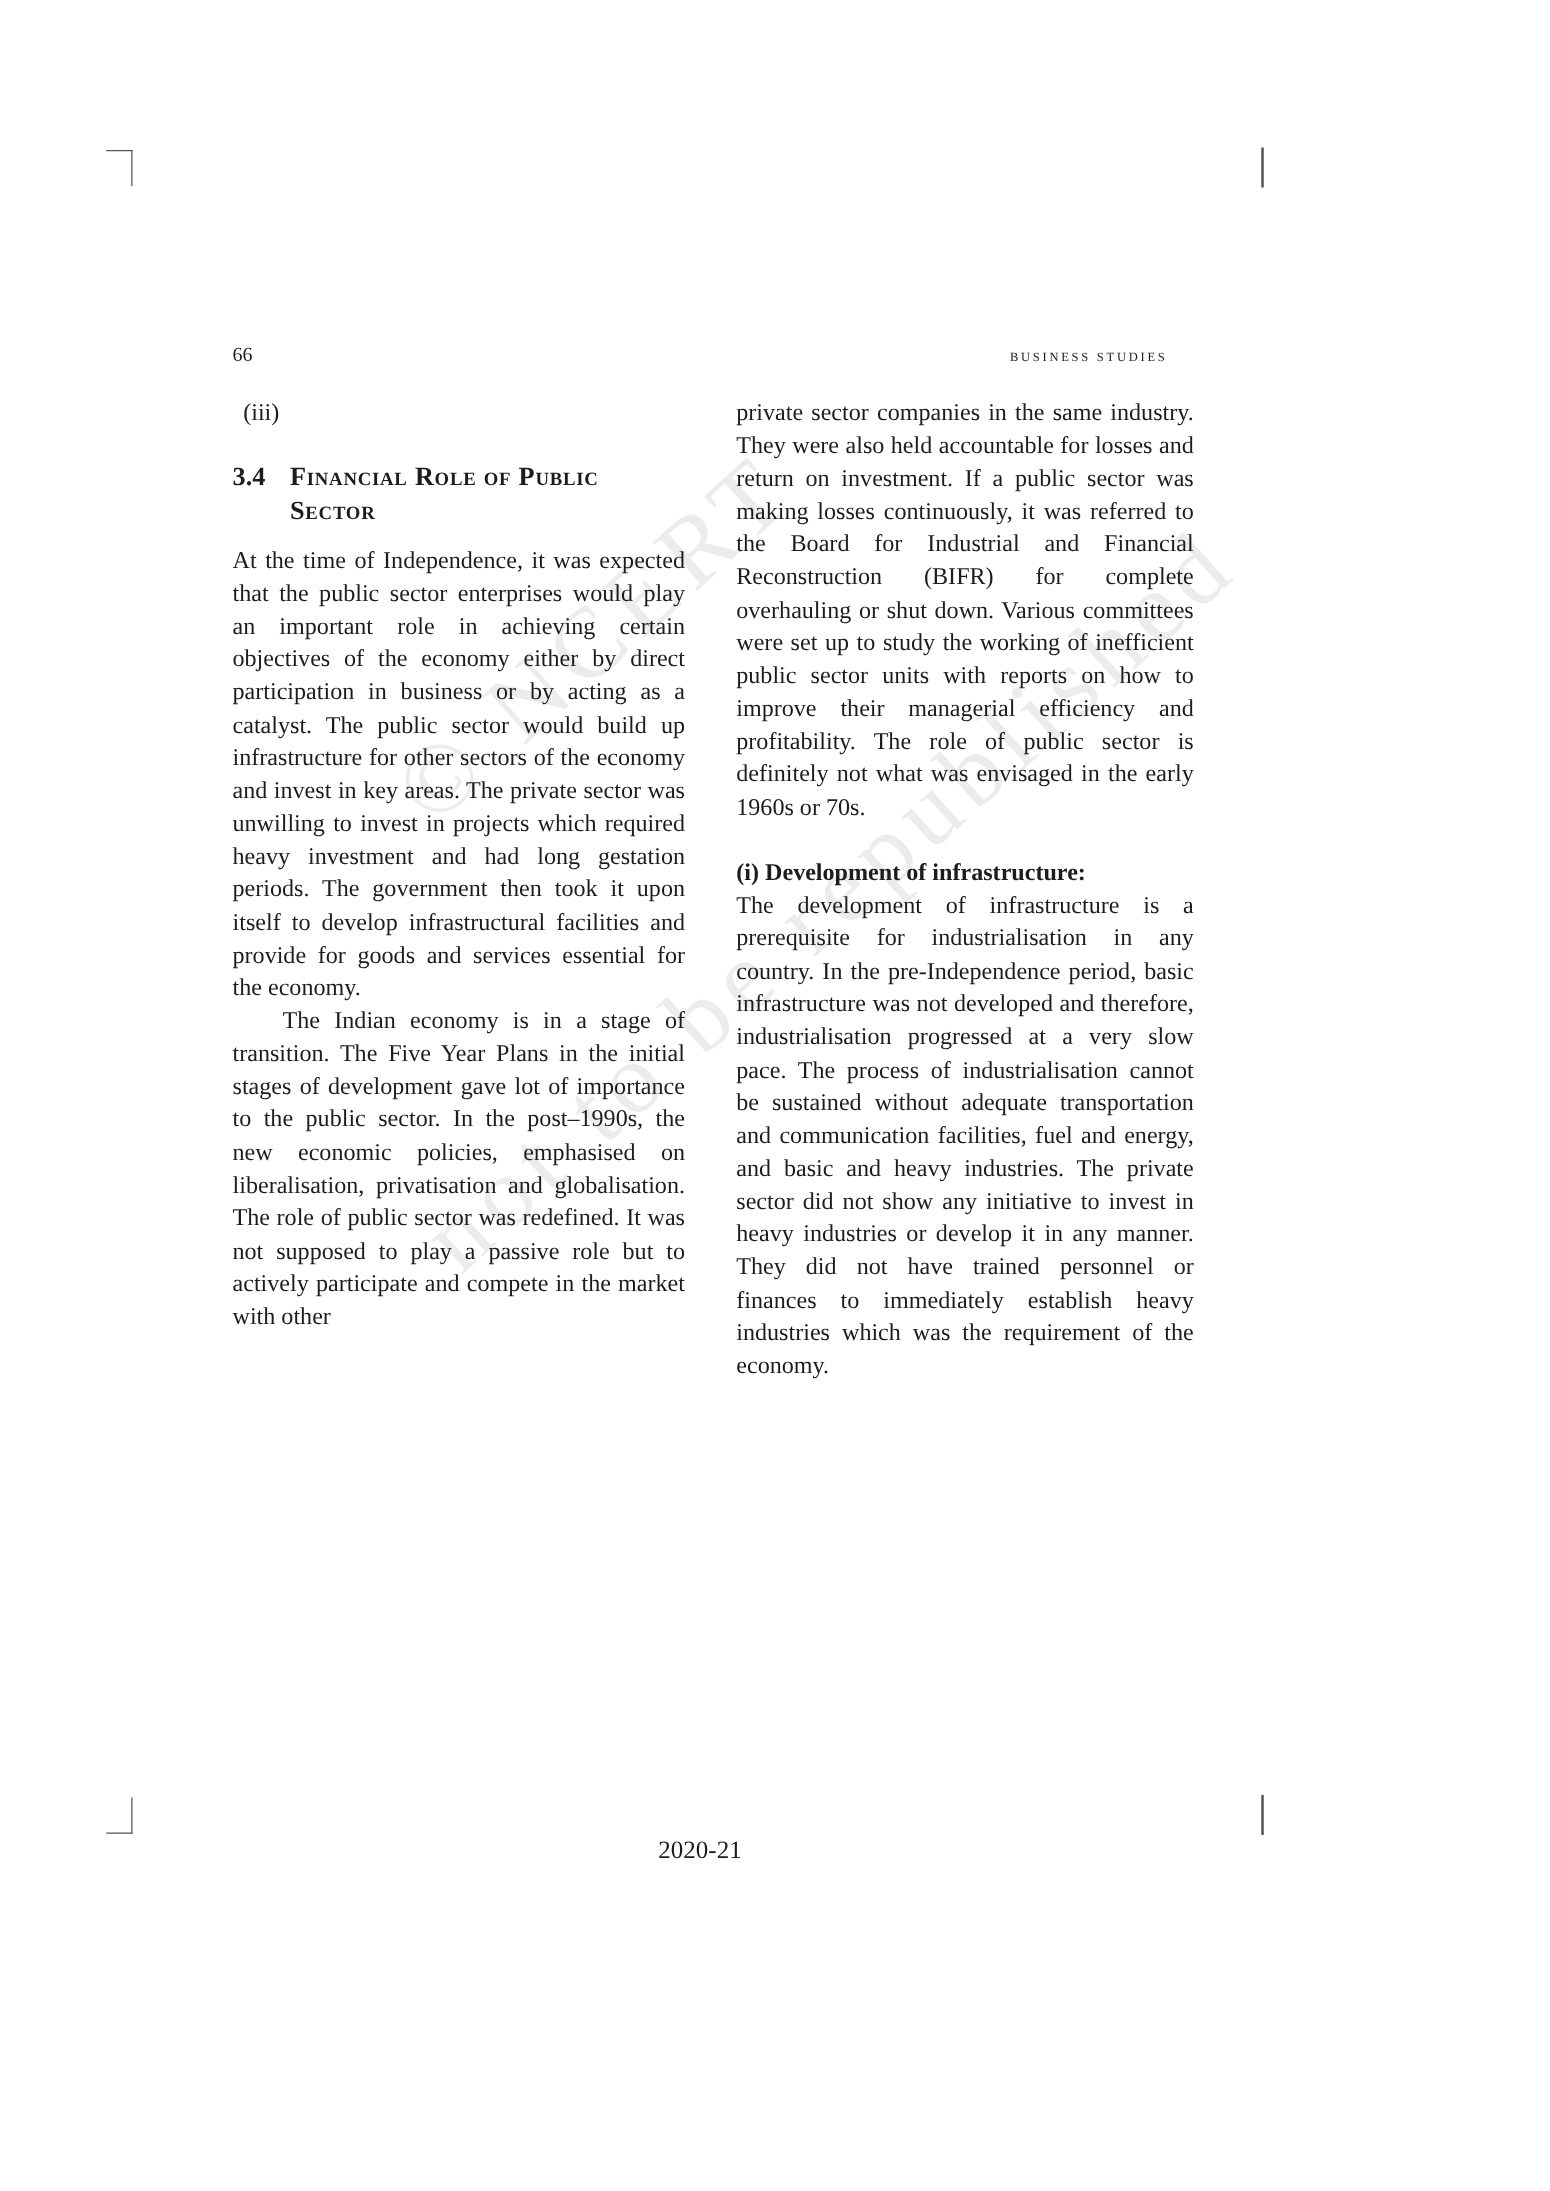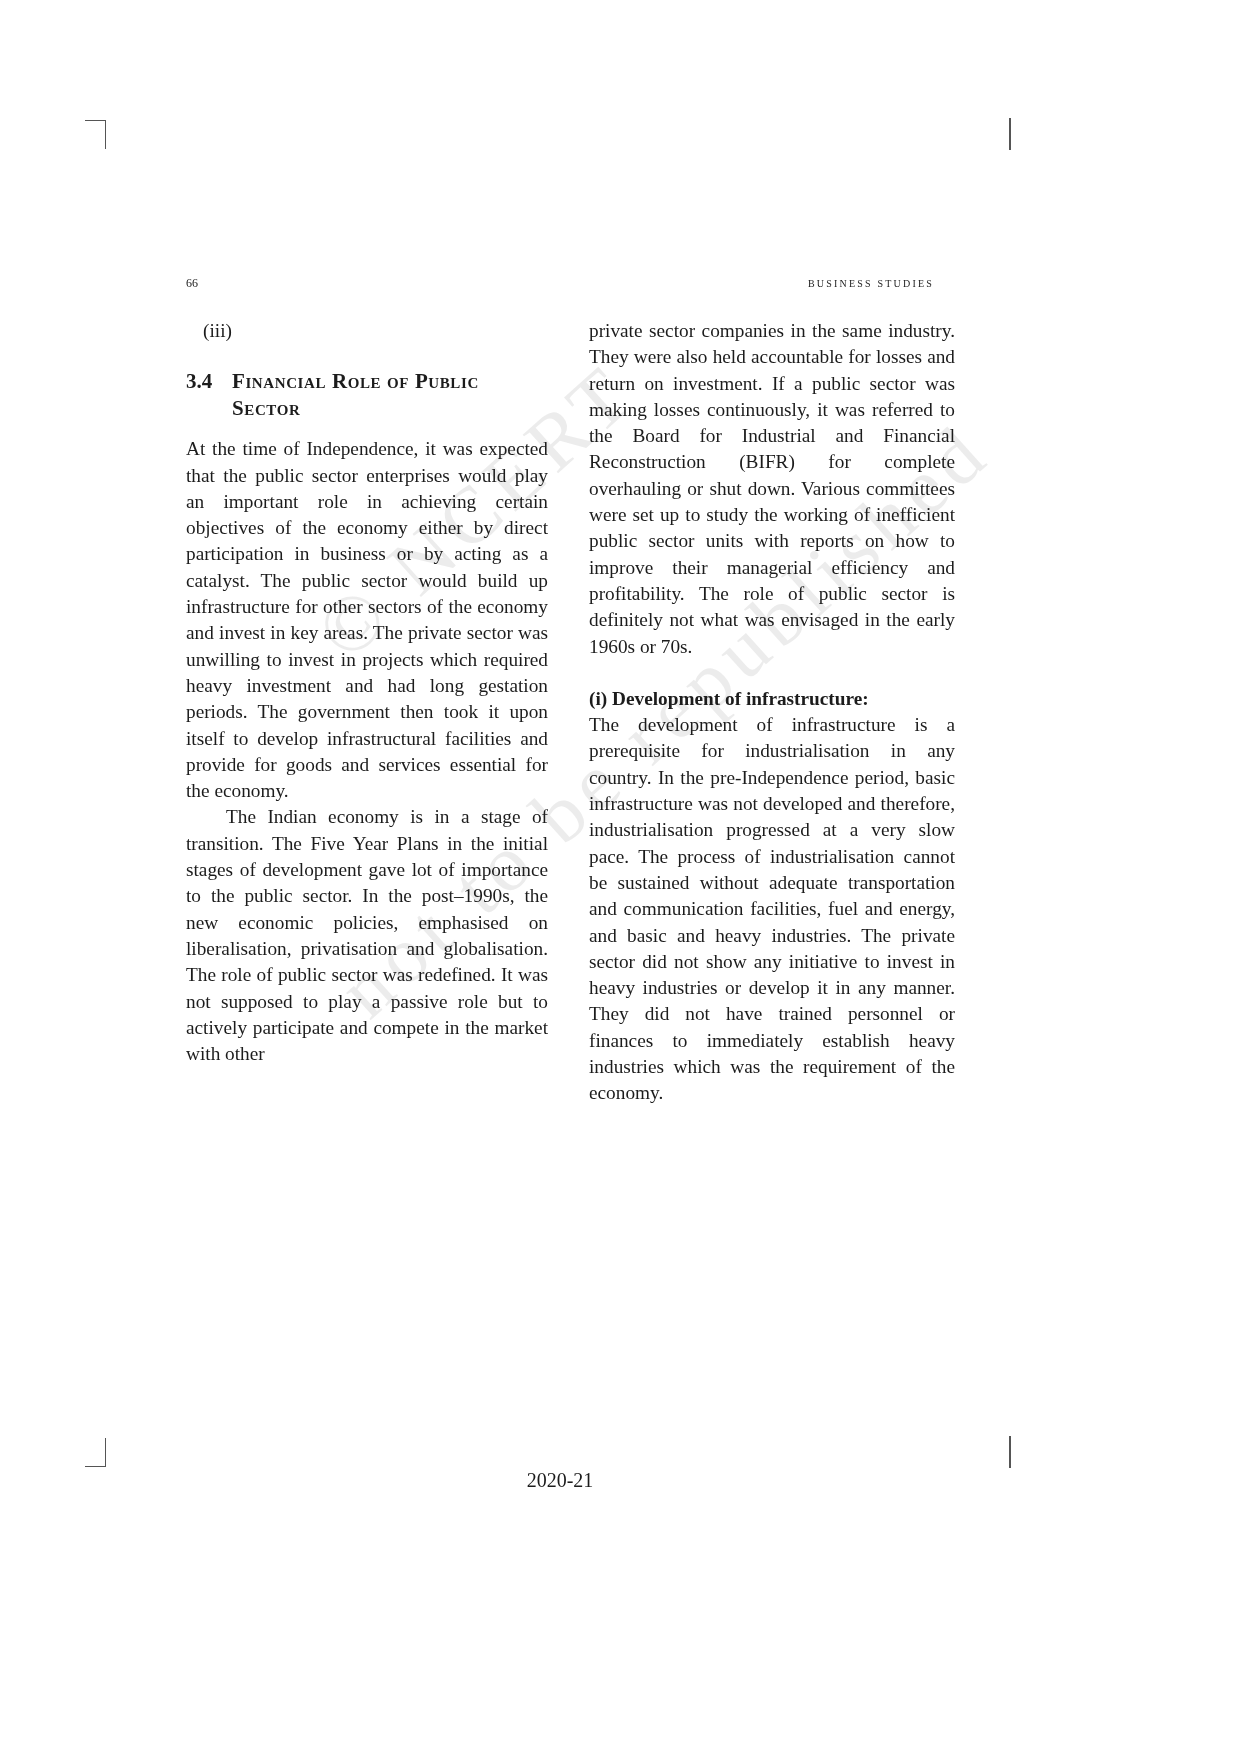--- a/index.html
+++ b/index.html
@@ -71,21 +71,21 @@
   .page-header {
     position: absolute;
     left: 186px;
     top: 276px;
     width: 748px;
     display: flex;
     justify-content: space-between;
     align-items: baseline;
   }
   .page-number {
-    font-size: 12px;
+    font-size: 16px;
   }
   .running-head {
     font-size: 10px;
     letter-spacing: 2.2px;
   }
 
   
   .col {
     position: absolute;
     top: 318px;
@@ -99,21 +99,21 @@
   .col-right { left: 589px; width: 366px; }
 
   .hang-cont {
     margin-left: 46px !important;
   }
   .list-item {
     display: flex;
   }
   .list-item .marker {
     flex: 0 0 46px;
-    text-align: right;
+    text-align: center;
   }
   .list-item .list-text {
     flex: 1;
     text-align: justify;
   }
 
   .section-heading {
     display: flex;
     margin: 24px 0 14px 0;
     font-weight: bold;

